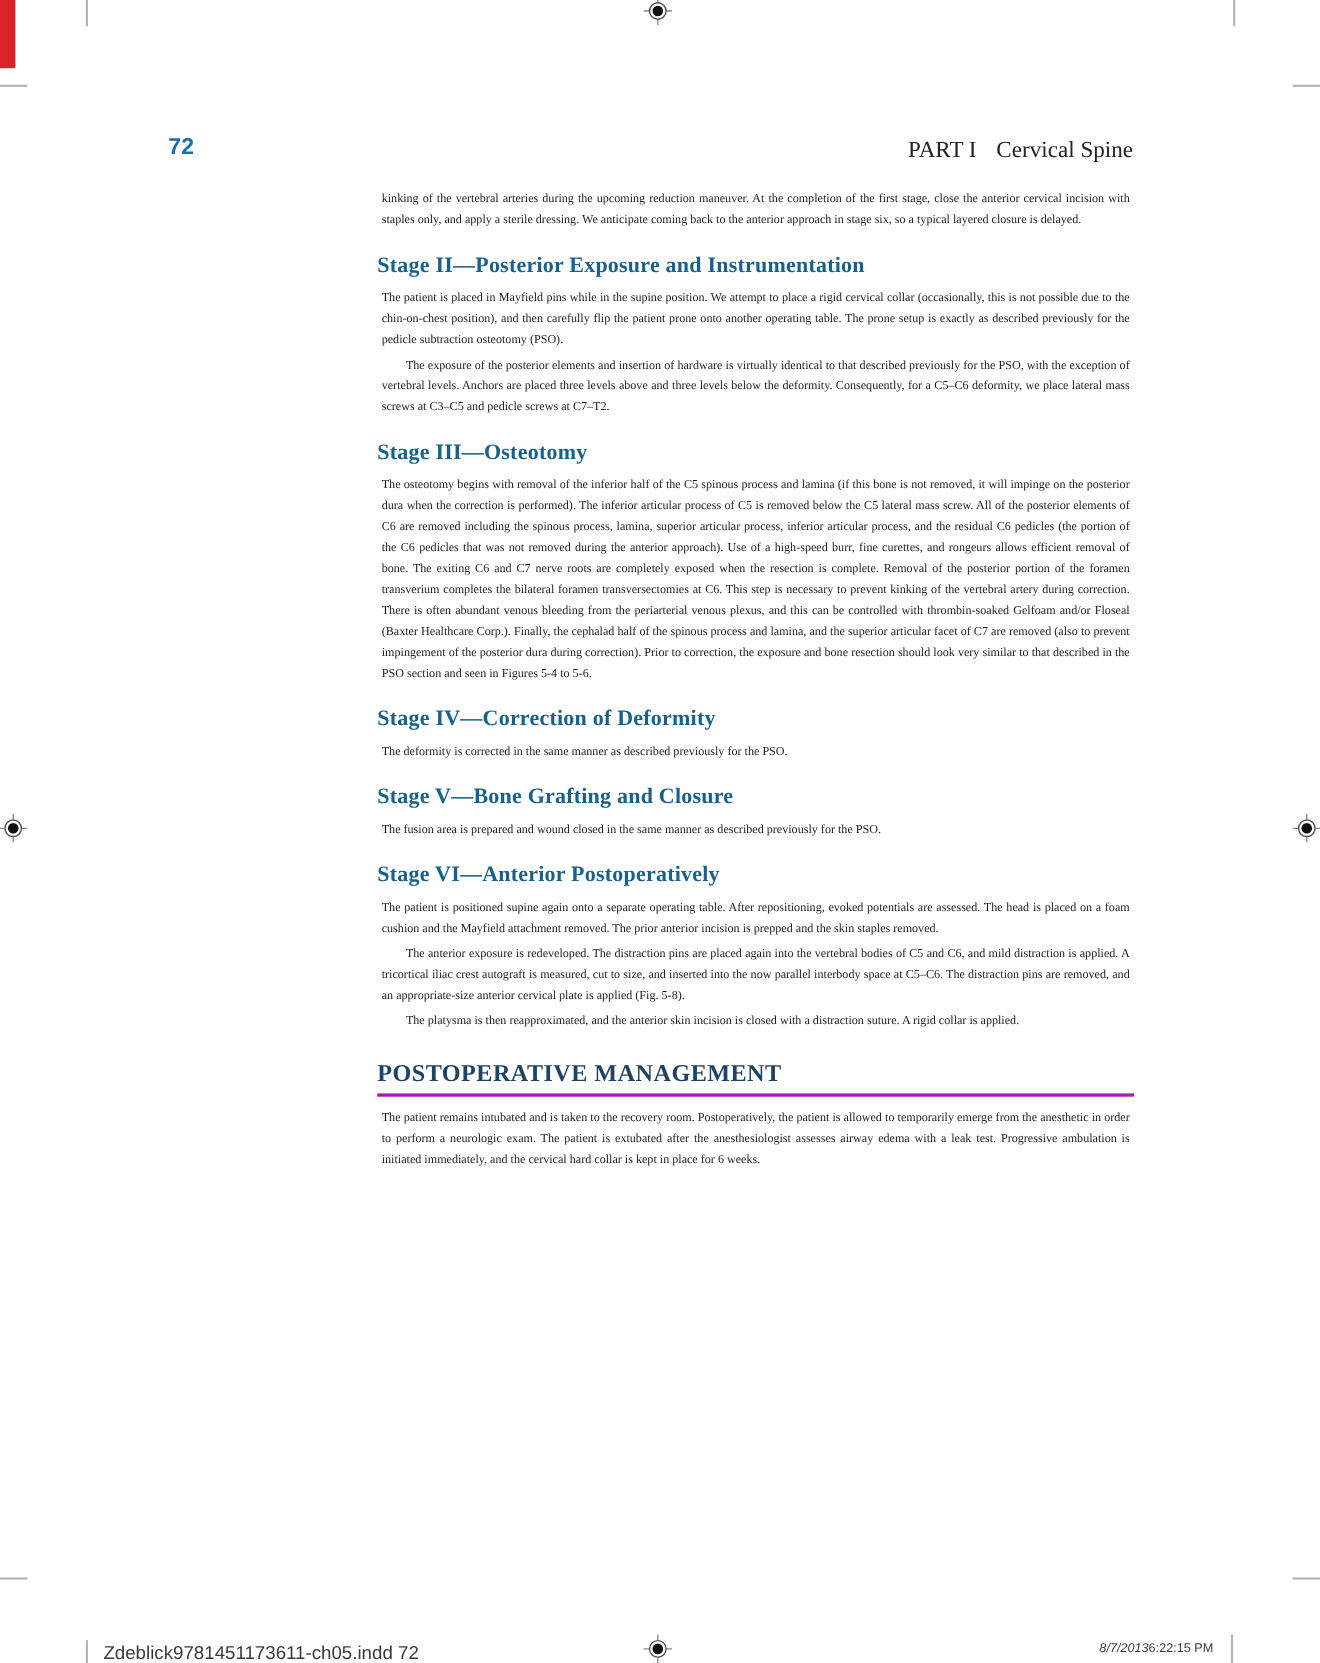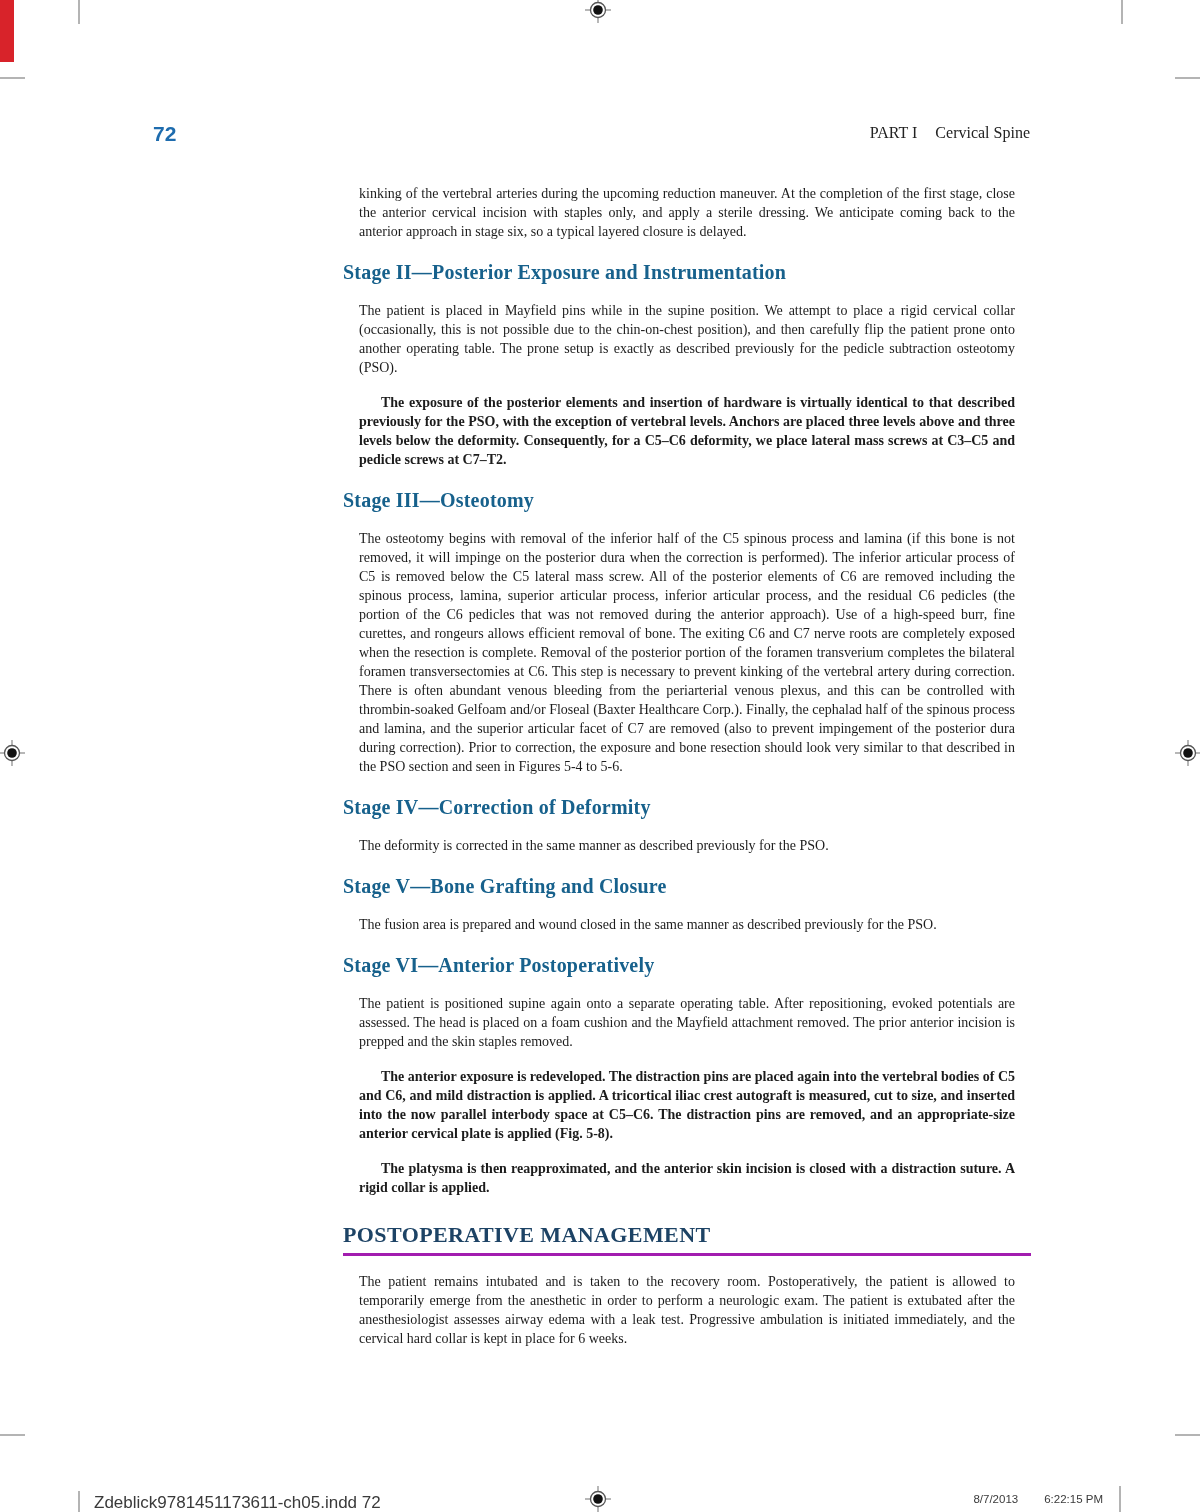--- a/index.html
+++ b/index.html
@@ -15,52 +15,52 @@
   .reg-mark { position:absolute; width:26px; height:26px; }
 
   
   .page-number {
     position:absolute; left:153px; top:122px;
     font-family:"Liberation Sans", sans-serif; font-weight:700;
     font-size:21px; color:#1e6cae;
   }
   .running-head {
     position:absolute; right:170px; top:124px;
-    font-size:16px; color:#222; text-align:right;
+    font-size:21px; color:#222; text-align:right;
   }
   .running-head .part { margin-right:18px; }
 
   
   .content { position:absolute; left:343px; top:168px; width:688px; }
   p.body {
-    margin:16px; font-size:14px; line-height:19px;
+    margin:4px; font-size:11px; line-height:19px;
     text-align:justify; color:#1c1c1c;
   }
-  p.indent { text-indent:22px;font-weight:bold; }
+  p.indent { text-indent:22px; }
   h2.stage {
     margin:18px 0 8px 0; font-size:20px; line-height:26px;
     font-weight:700; color:#17618c; letter-spacing:0.2px;
   }
   h1.postop {
     margin:24px 0 10px 0; font-size:22px; line-height:27px;
     font-weight:700; color:#1d4365; letter-spacing:0.4px;
     border-bottom:3px solid #a21caf; padding-bottom:5px;
   }
 
   
   .footer-left {
     position:absolute; left:94px; top:1493px;
     font-family:"Liberation Sans", sans-serif; font-size:17px; color:#3a3a3a;
   }
   .footer-right {
     position:absolute; right:97px; top:1493px;
     font-family:"Liberation Sans", sans-serif; font-size:11.5px; color:#3a3a3a;
     text-align:right;
   }
-  .footer-right .date { margin-right:26px; }
+  .footer-right .date { margin-right:0;font-style:italic; }
 </style>
 </head>
 <body>
 
 <div class="page">
 
   <div class="red-strip"></div>
 
   <div class="cropline" style="left:78px; top:0; width:2px; height:24px;"></div>
   <div class="cropline" style="left:0; top:77px; width:25px; height:2px;"></div>

